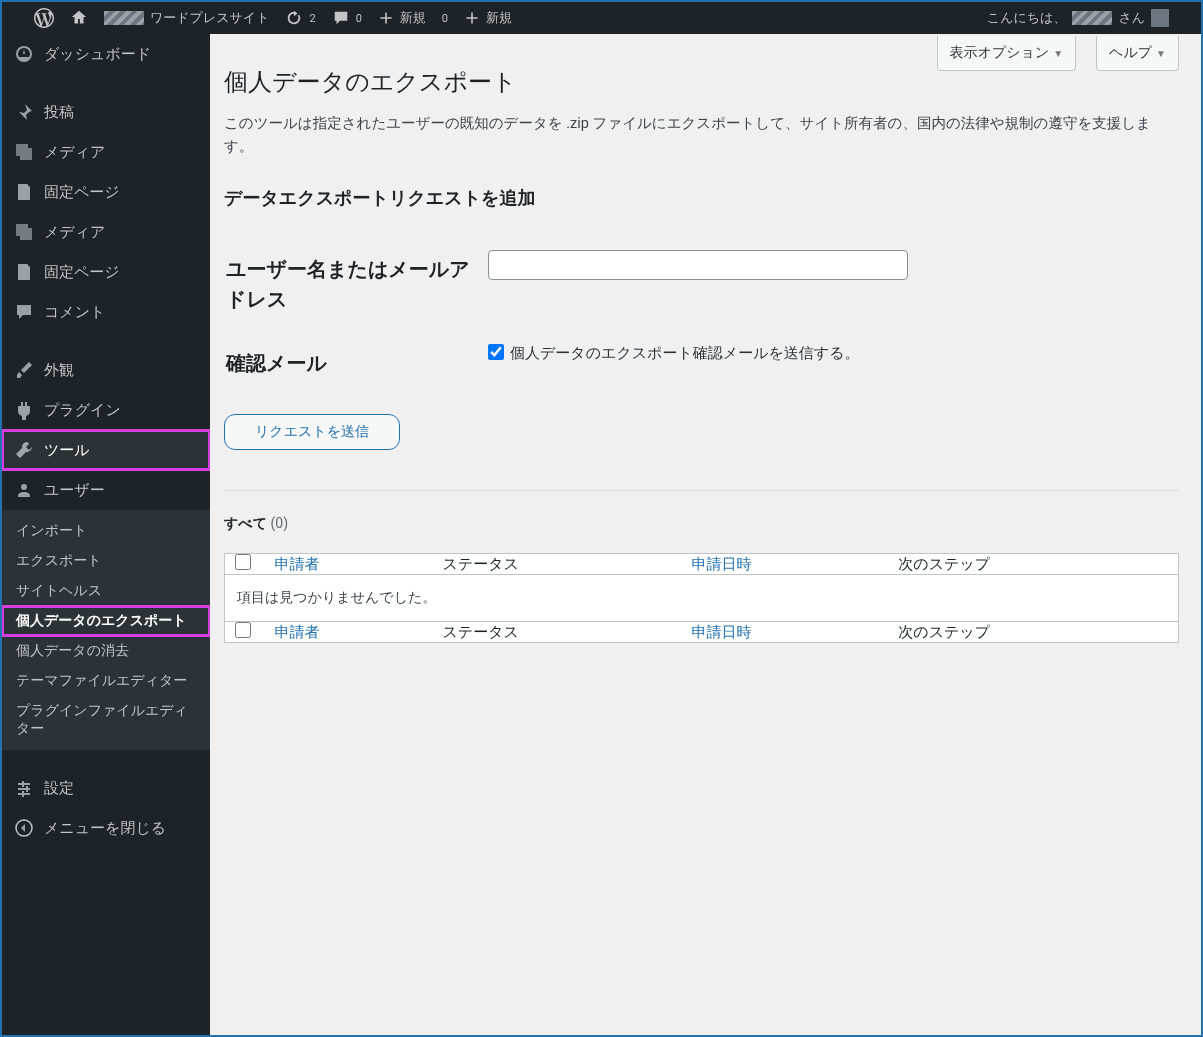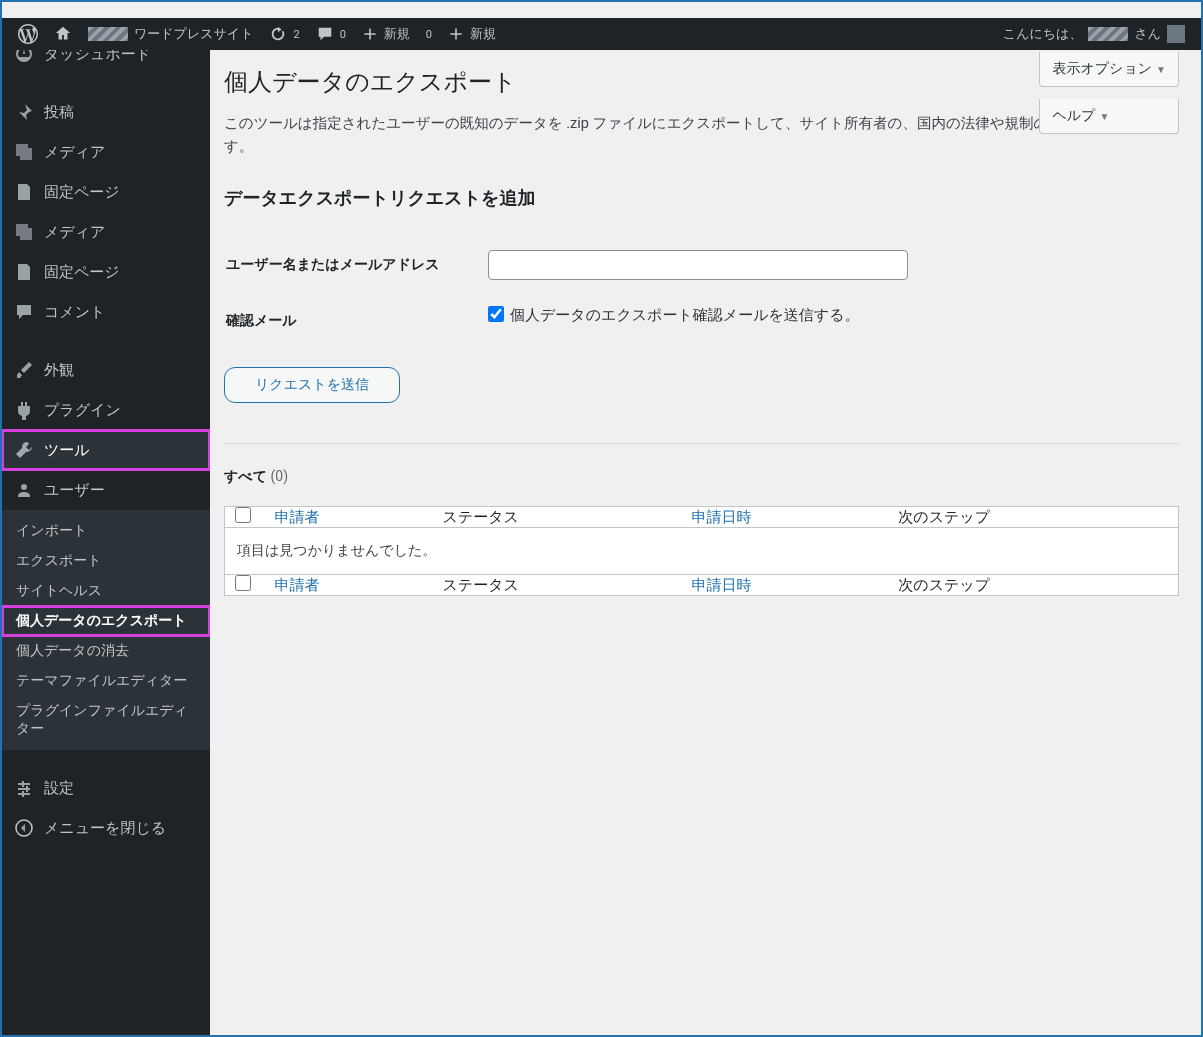--- a/index.html
+++ b/index.html
@@ -1,19 +1,19 @@
 <!DOCTYPE html>
 <html><head>
 <meta charset="utf-8">
 <style>
 * { box-sizing: border-box; margin: 0; padding: 0; }
 body { font-family: -apple-system, BlinkMacSystemFont, "Segoe UI", Roboto, "Hiragino Kaku Gothic Pro", Meiryo, sans-serif; font-size: 13px; color: #3c434a; background: #f0f0f1; border: 2px solid #2271b1; width: 1203px; height: 1037px; overflow: hidden; position: relative; }
 
 
-#adminbar { position: absolute; top: 16px; left: 0; right: 0; height: 32px; background: #1d2327; color: #c3c4c7; display: flex; align-items: center; justify-content: space-between; padding: 0 8px; font-size: 13px; z-index: 10; }
+#adminbar { position: absolute; top: 0; left: 0; right: 0; height: 32px; background: #1d2327; color: #c3c4c7; display: flex; align-items: center; justify-content: space-between; padding: 0 24px; font-size: 13px; z-index: 10; }
 #adminbar .left, #adminbar .right { display: flex; align-items: center; gap: 0; }
 #adminbar .item { display: flex; align-items: center; gap: 6px; padding: 0 8px; height: 32px; color: #c3c4c7; cursor: pointer; }
 #adminbar .wp-logo { width: 20px; height: 20px; }
 #adminbar svg { fill: #c3c4c7; }
 #adminbar .num { font-size: 11px; background: transparent; color: #c3c4c7; }
 #adminbar .hatched { width: 40px; height: 14px; background: repeating-linear-gradient(135deg,#9ca1a8 0 4px,#6c7781 4px 8px); }
 #adminbar .avatar { width: 18px; height: 18px; background: #6c7781; }
 
 
 #sidebar { position: absolute; top: 32px; left: 0; bottom: 0; width: 208px; background: #1d2327; color: #c3c4c7; font-size: 14px; overflow-y: auto; }
@@ -22,31 +22,31 @@
 #sidebar .menu-item.current { background: #2c3338; color: #fff; position: relative; }
 #sidebar .menu-item.current::after { content: ""; position: absolute; right: -8px; top: 50%; transform: translateY(-50%); border: 8px solid transparent; border-right-color: #f0f0f1; }
 #sidebar .submenu { background: #2c3338; padding: 6px 0; }
 #sidebar .submenu .sub { padding: 6px 14px; font-size: 14px; color: #c3c4c7; cursor: pointer; }
 #sidebar .submenu .sub.current { color: #fff; font-weight: 600; }
 #sidebar .highlight-pink { outline: 3px solid #d63ee0; outline-offset: -2px; }
 #sidebar .separator { height: 18px; }
 
 
 #main { position: absolute; top: 32px; left: 200px; right: 0; bottom: 0; padding: 10px 22px 40px 22px; overflow-y: auto; }
-.screen-options { position: absolute; right: 22px; top: 18px; display: flex; gap: 12px; flex-direction: column; }
+.screen-options { position: absolute; right: 22px; top: 2px; display: flex; gap: 20px; }
 .screen-options .btn { background: #f6f7f7; border: 1px solid #c3c4c7; border-top: none; border-radius: 0 0 4px 4px; padding: 8px 12px; font-size: 14px; color: #2c3338; cursor: pointer; }
 .screen-options .btn .tri { font-size: 10px; color: #787c82; margin-left: 4px; }
 
 h1 { font-size: 24px; font-weight: 400; color: #1d2327; margin: 22px 0 14px 0; }
 #main .desc { font-size: 14.5px; color: #3c434a; line-height: 1.6; margin-bottom: 28px; }
 h2 { font-size: 18px; font-weight: 600; color: #1d2327; margin: 12px 0 26px 0; }
 
 .form-table { width: 100%; }
 .form-table tr { vertical-align: top; }
-.form-table th { text-align: left; width: 260px; padding: 16px 10px 16px 0; font-size: 14px; font-weight: 600; color: #1d2327; line-height: 1.5; }
+.form-table th { text-align: left; width: 260px; padding: 16px 10px 16px 0; font-size: 20px; font-weight: 600; color: #1d2327; line-height: 1.5; }
 .form-table td { padding: 12px 10px 12px 0; }
 #email-input { width: 420px; padding: 6px 8px; font-size: 14px; border: 1px solid #8c8f94; border-radius: 4px; background: #fff; }
 .checkbox-row label { font-size: 15px; color: #2c3338; }
 .checkbox-row input { width: 16px; height: 16px; margin-right: 6px; vertical-align: -2px; }
 
 .submit-btn { margin-top: 18px; padding: 8px 30px; font-size: 14px; background: #f6f7f7; border: 1px solid #2271b1; color: #2271b1; border-radius: 11px; cursor: pointer; }
 
 hr { border: none; border-top: 1px solid #dcdcde; margin: 40px 0 24px 0; }
 
 .subsubsub { font-size: 14px; color: #646970; margin-bottom: 20px; }

